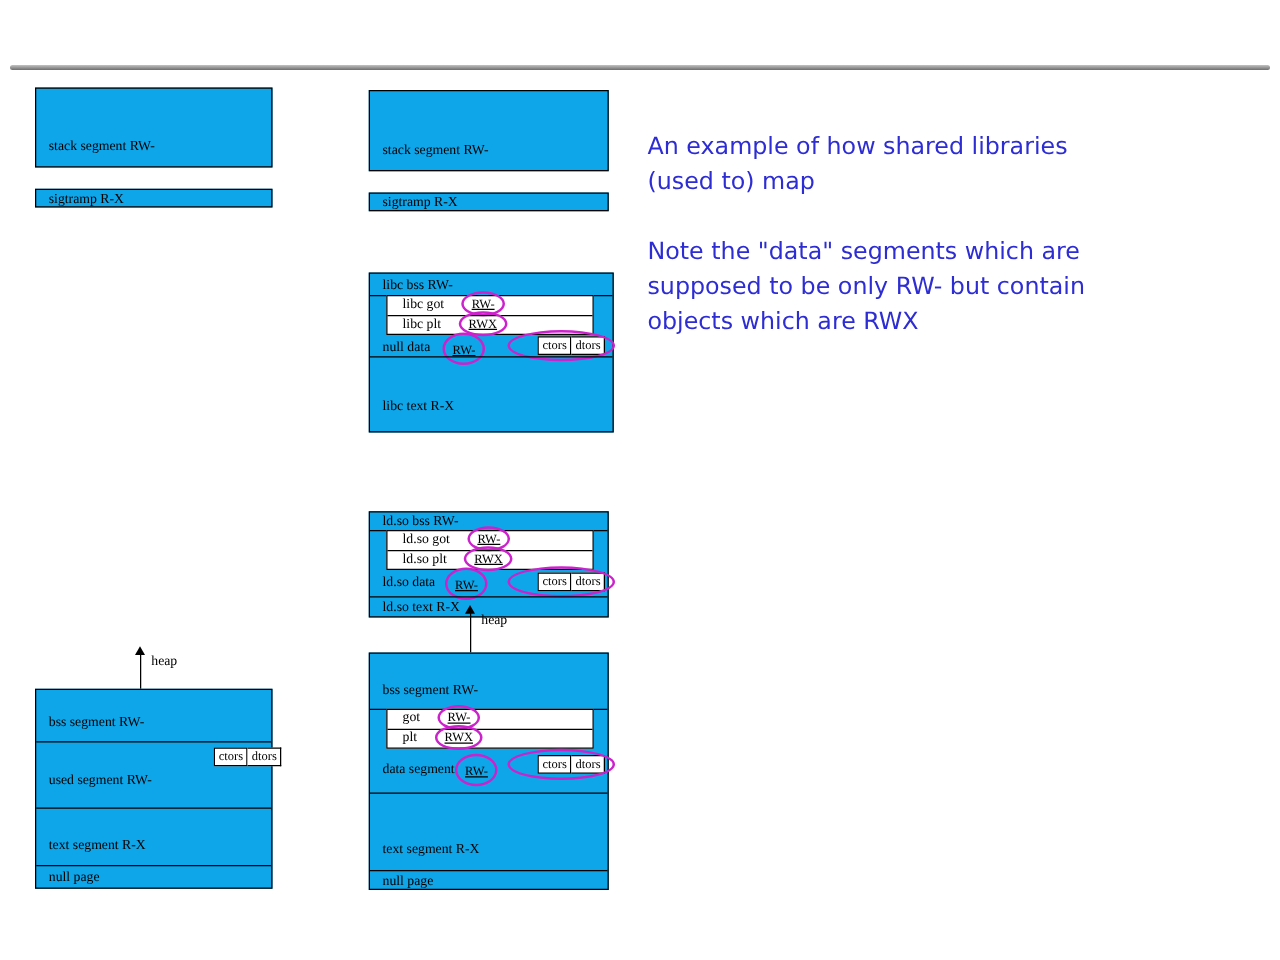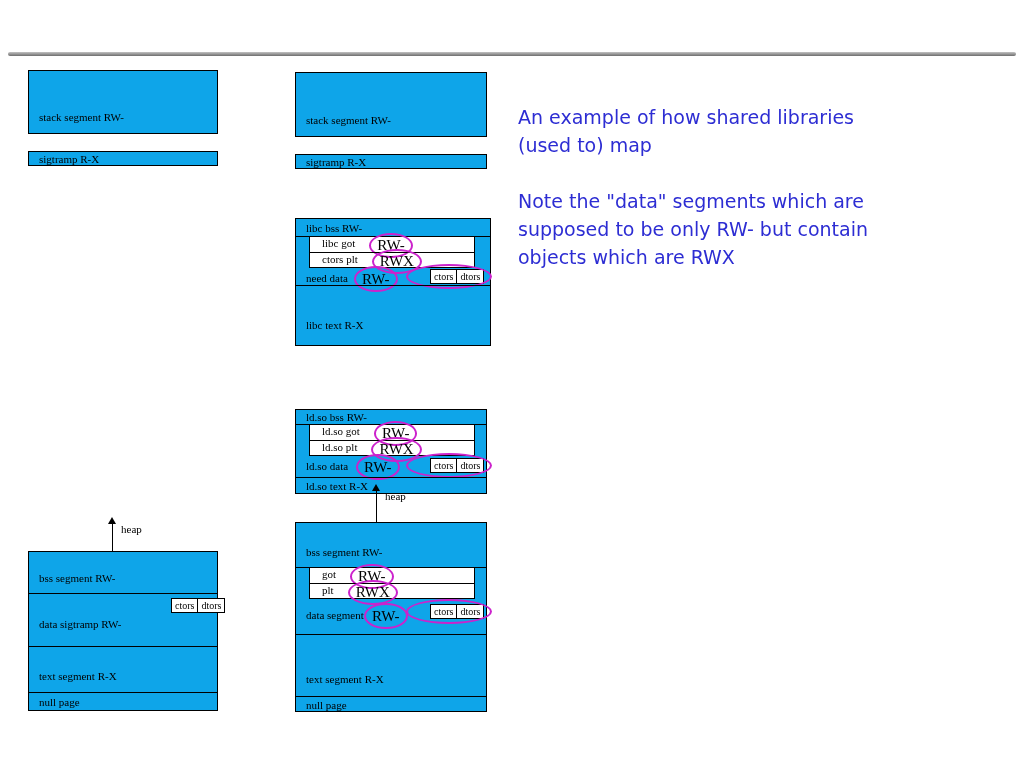--- a/index.html
+++ b/index.html
@@ -19,21 +19,21 @@
   .box   { position: absolute; border: 1px solid var(--line, #000); background: #0ea5e9; }
   .seg-label { position: absolute; font-size: 11px; white-space: nowrap; color: #000; }
   .hline { position: absolute; left: 0; right: 0; height: 0; border-top: 1px solid var(--line, #000); }
 
   .inner-box { position: absolute; border: 1px solid var(--line, #000); background: #fff; }
   .irow { position: relative; display: flex; align-items: flex-start; height: 15px; padding-left: 12px; gap: 20px; font-size: 11px; }
   .irow + .irow { border-top: 1px solid var(--line, #000); }
 
   .perm-wrap { position: relative; display: inline-block; }
   .perm-wrap.abs { position: absolute; }
-  .perm { display: inline-block; padding: 0 2px; font-size: 15px; white-space: nowrap; }
+  .perm { display: inline-block; padding: 0 2px; font-size: 10px; white-space: nowrap; text-decoration: underline; }
   .ellipse { position: absolute; left: -6px; right: -6px; top: -4px; bottom: -4px;
              border: 2px solid var(--magenta, #cc22cc); border-radius: 50%; pointer-events: none; }
 
   .cd-pair { position: absolute; display: inline-flex; padding-left: 16px; }
   .mini { display: inline-block; border: 1px solid var(--line, #000); font-size: 10px; line-height: 13px; padding: 0 3px; background: #fff; white-space: nowrap; }
   .mini + .mini { border-left: none; }
   .cd-pair .ellipse { left: -8px; right: -8px; top: -5px; bottom: -5px; }
 
   .arrow-line { position: absolute; width: 1px; background: #000; }
   .arrow-head { position: absolute; width: 0; height: 0;
@@ -58,21 +58,21 @@
   <span class="arrow-line" style="left:112px; top:523px; height:28px;"></span>
   <span class="seg-label" style="left:121px; top:523px;">heap</span>
 
   <div class="box" style="left:28px; top:551px; width:190px; height:160px;">
     <span class="seg-label" style="left:10px; top:20px;">bss segment RW-</span>
     <div class="hline" style="top:41px;"></div>
     <span class="cd-pair" style="left:126px; top:46px;">
       <span class="mini">ctors</span>
       <span class="mini">dtors</span>
     </span>
-    <span class="seg-label" style="left:10px; top:66px;">data sigtramp RW-</span>
+    <span class="seg-label" style="left:10px; top:66px;">used segment RW-</span>
     <div class="hline" style="top:94px;"></div>
     <span class="seg-label" style="left:10px; top:118px;">text segment R-X</span>
     <div class="hline" style="top:140px;"></div>
     <span class="seg-label" style="left:10px; top:144px;">null page</span>
   </div>
 
   <div class="box" style="left:295px; top:72px; width:192px; height:65px;">
     <span class="seg-label" style="left:10px; bottom:10px;">stack segment RW-</span>
   </div>
 
@@ -85,28 +85,28 @@
     <div class="hline" style="top:17px;"></div>
     <div class="inner-box" style="left:13px; top:17px; width:166px; height:32px;">
       <div class="irow">
         <span>libc got</span>
         <span class="perm-wrap">
           <span class="perm">RW-</span>
           <span class="ellipse"></span>
         </span>
       </div>
       <div class="irow">
-        <span>ctors plt</span>
+        <span>libc plt</span>
         <span class="perm-wrap">
           <span class="perm">RWX</span>
           <span class="ellipse"></span>
         </span>
       </div>
     </div>
-    <span class="seg-label" style="left:10px; top:53px;">need data</span>
+    <span class="seg-label" style="left:10px; top:53px;">null data</span>
     <span class="perm-wrap abs" style="left:64px; top:51px;">
       <span class="perm">RW-</span>
       <span class="ellipse"></span>
     </span>
     <span class="cd-pair" style="left:118px; top:50px;">
       <span class="mini">ctors</span>
       <span class="mini">dtors</span>
       <span class="ellipse"></span>
     </span>
     <div class="hline" style="top:66px;"></div>

